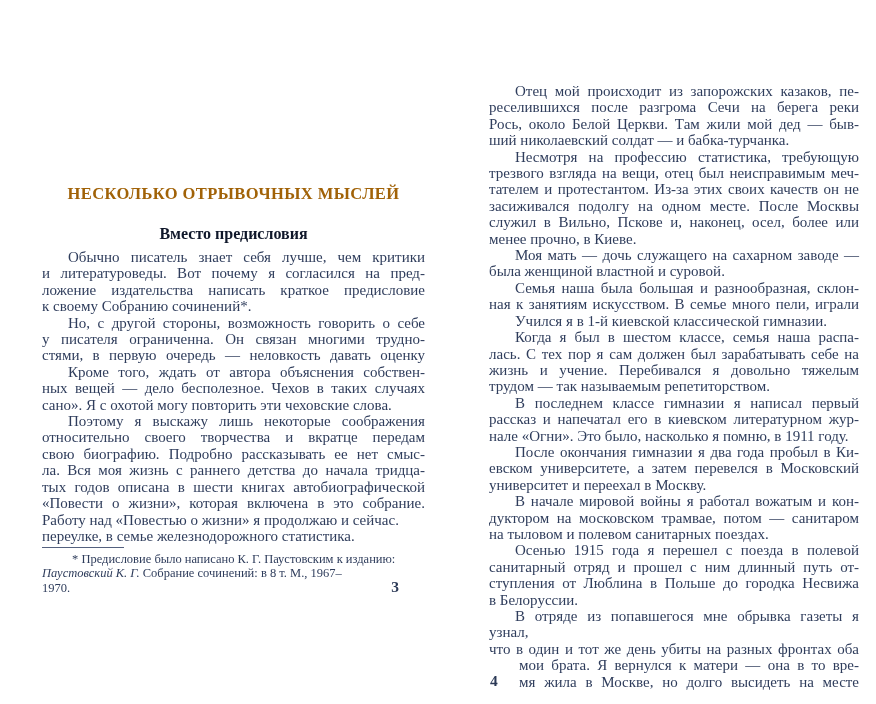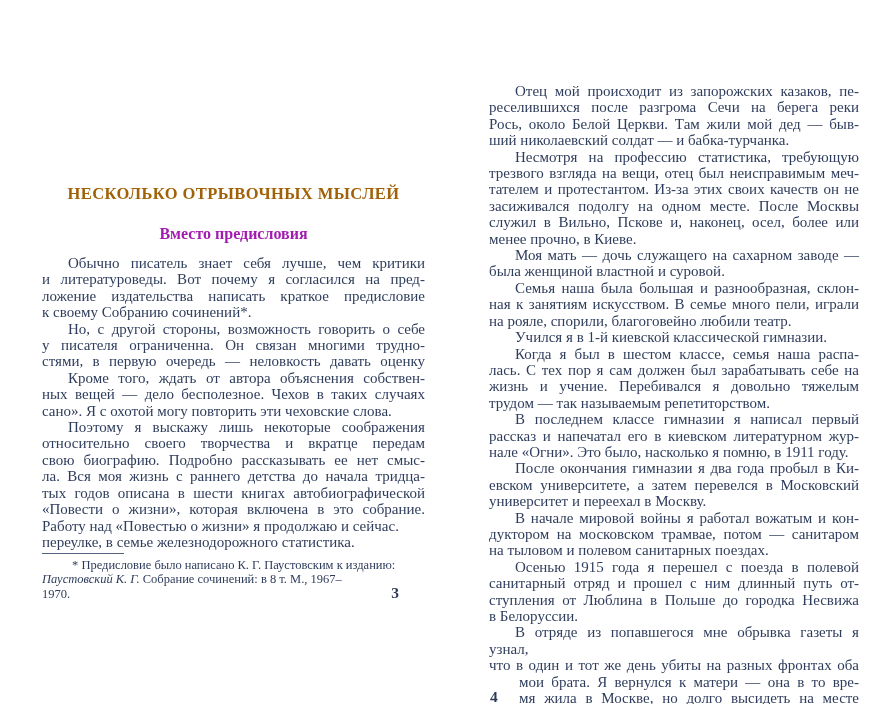--- a/index.html
+++ b/index.html
@@ -24,24 +24,24 @@
     text-align: center;
     letter-spacing: 0.4px;
     color: #a16207;
   }
   .subheading {
     margin: 18px 0 0 0;
     font-size: 16px;
     line-height: 22px;
     font-weight: bold;
     text-align: center;
-    color: #a21caf;
+    color: #0f172a;
   }
 
-  .body-text { margin-top: 10px; font-size: 15px; line-height: 16.4px; }
+  .body-text { margin-top: 4px; font-size: 15px; line-height: 16.4px; }
   .page-right .body-text { margin-top: 55px; }
 
   .line { text-align: justify; text-align-last: justify; }
   .line.first { text-indent: 26px; }
   .line.final { text-align-last: left; }
 
   .bottom-wrap { position: relative; }
   .bottom-lines { margin-left: 30px; }
 
   .folio { font-size: 15.5px; font-weight: bold; color: #2b3956; }
@@ -103,21 +103,20 @@
         <div class="line first">Несмотря на профессию статистика, требующую</div>
         <div class="line">трезвого взгляда на вещи, отец был неисправимым меч-</div>
         <div class="line">тателем и протестантом. Из-за этих своих качеств он не</div>
         <div class="line">засиживался подолгу на одном месте. После Москвы</div>
         <div class="line">служил в Вильно, Пскове и, наконец, осел, более или</div>
         <div class="line final">менее прочно, в Киеве.</div>
         <div class="line first">Моя мать — дочь служащего на сахарном заводе —</div>
         <div class="line final">была женщиной властной и суровой.</div>
         <div class="line first">Семья наша была большая и разнообразная, склон-</div>
         <div class="line">ная к занятиям искусством. В семье много пели, играли</div>
-        <div class="line final">на рояле, спорили, благоговейно любили театр.</div>
         <div class="line first final">Учился я в 1-й киевской классической гимназии.</div>
         <div class="line first">Когда я был в шестом классе, семья наша распа-</div>
         <div class="line">лась. С тех пор я сам должен был зарабатывать себе на</div>
         <div class="line">жизнь и учение. Перебивался я довольно тяжелым</div>
         <div class="line final">трудом — так называемым репетиторством.</div>
         <div class="line first">В последнем классе гимназии я написал первый</div>
         <div class="line">рассказ и напечатал его в киевском литературном жур-</div>
         <div class="line final">нале «Огни». Это было, насколько я помню, в 1911 году.</div>
         <div class="line first">После окончания гимназии я два года пробыл в Ки-</div>
         <div class="line">евском университете, а затем перевелся в Московский</div>

